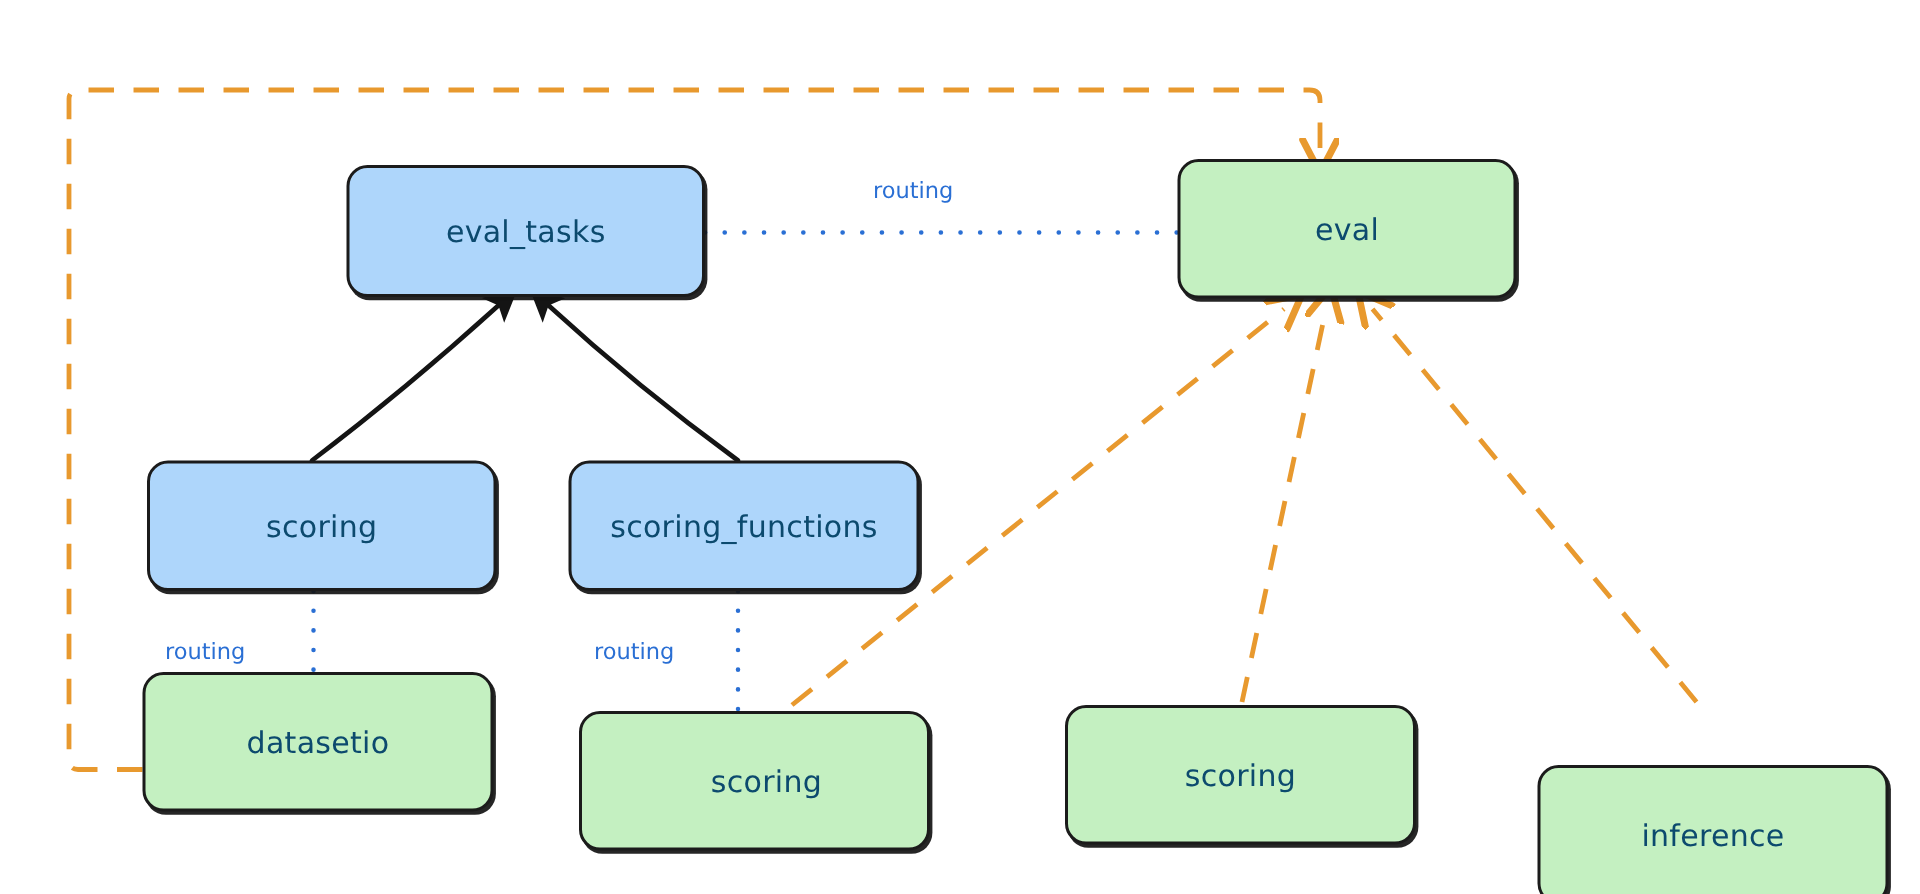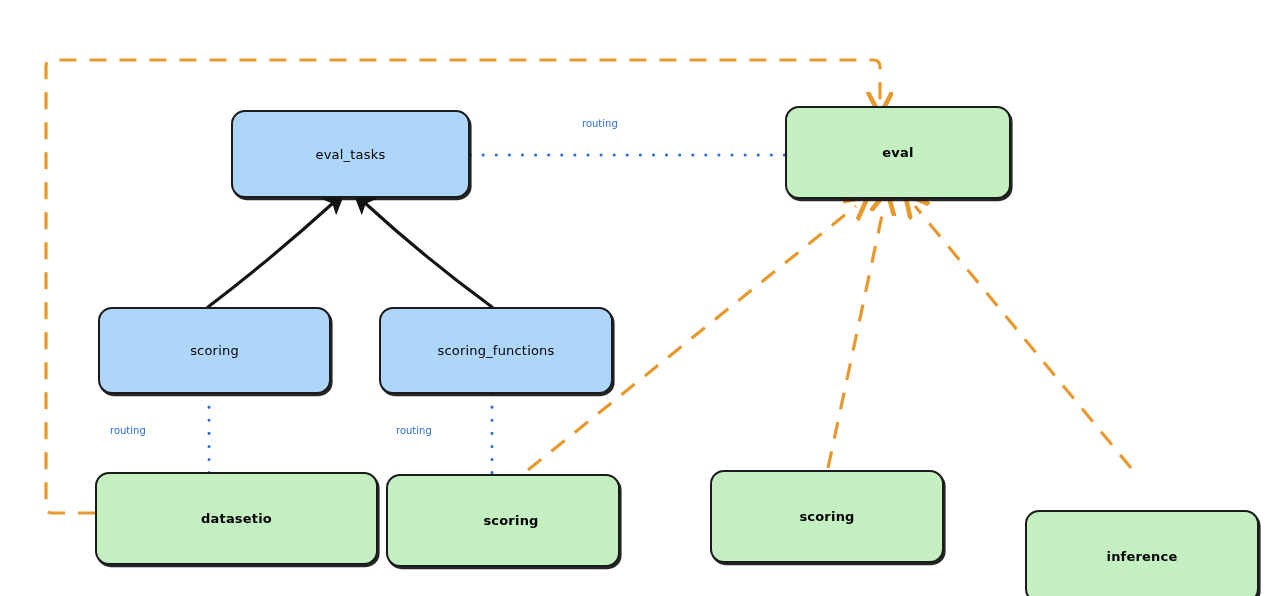--- a/index.html
+++ b/index.html
@@ -27,34 +27,34 @@
   .node {
     position: absolute;
     box-sizing: border-box;
     border: 2.6px solid #1b1b1b;
     border-radius: 14px;
     display: flex;
     align-items: center;
     justify-content: center;
     text-align: center;
     font-family: "DejaVu Sans", sans-serif;
-    font-size: 13px;
-    color: #000000;
+    font-size: 20px;
+    color: #0c4a6e;
     letter-spacing: 0.2px;
     box-shadow: 1.6px 2.2px 0 rgba(20,20,20,0.92);
     z-index: 3;
   }
   .node.blue  { background: #aed6fb; }
-  .node.green { background: #c4f0c1; font-weight: bold; }
+  .node.green { background: #c4f0c1; }
   .node-label { pointer-events: none; }
 
   .edge-label {
     position: absolute;
     font-family: "DejaVu Sans", sans-serif;
-    font-size: 10px;
+    font-size: 15px;
     color: #2a6fd4;
     white-space: nowrap;
     z-index: 4;
   }
 </style>
 </head>
 <body>
 
 <div id="canvas">
 
@@ -96,21 +96,21 @@
   </div>
 
   <div class="node blue" style="left:98px; top:307px; width:233px; height:87px;">
     <span class="node-label">scoring</span>
   </div>
 
   <div class="node blue" style="left:379px; top:307px; width:234px; height:87px;">
     <span class="node-label">scoring_functions</span>
   </div>
 
-  <div class="node green" style="left:95px; top:472px; width:283px; height:93px;align-items:center;">
+  <div class="node green" style="left:95px; top:448px; width:234px; height:93px;align-items:center;">
     <span class="node-label">datasetio</span>
   </div>
 
   <div class="node green" style="left:386px; top:474px; width:234px; height:93px;padding-left:16px;">
     <span class="node-label">scoring</span>
   </div>
 
   <div class="node green" style="left:710px; top:470px; width:234px; height:93px;">
     <span class="node-label">scoring</span>
   </div>

